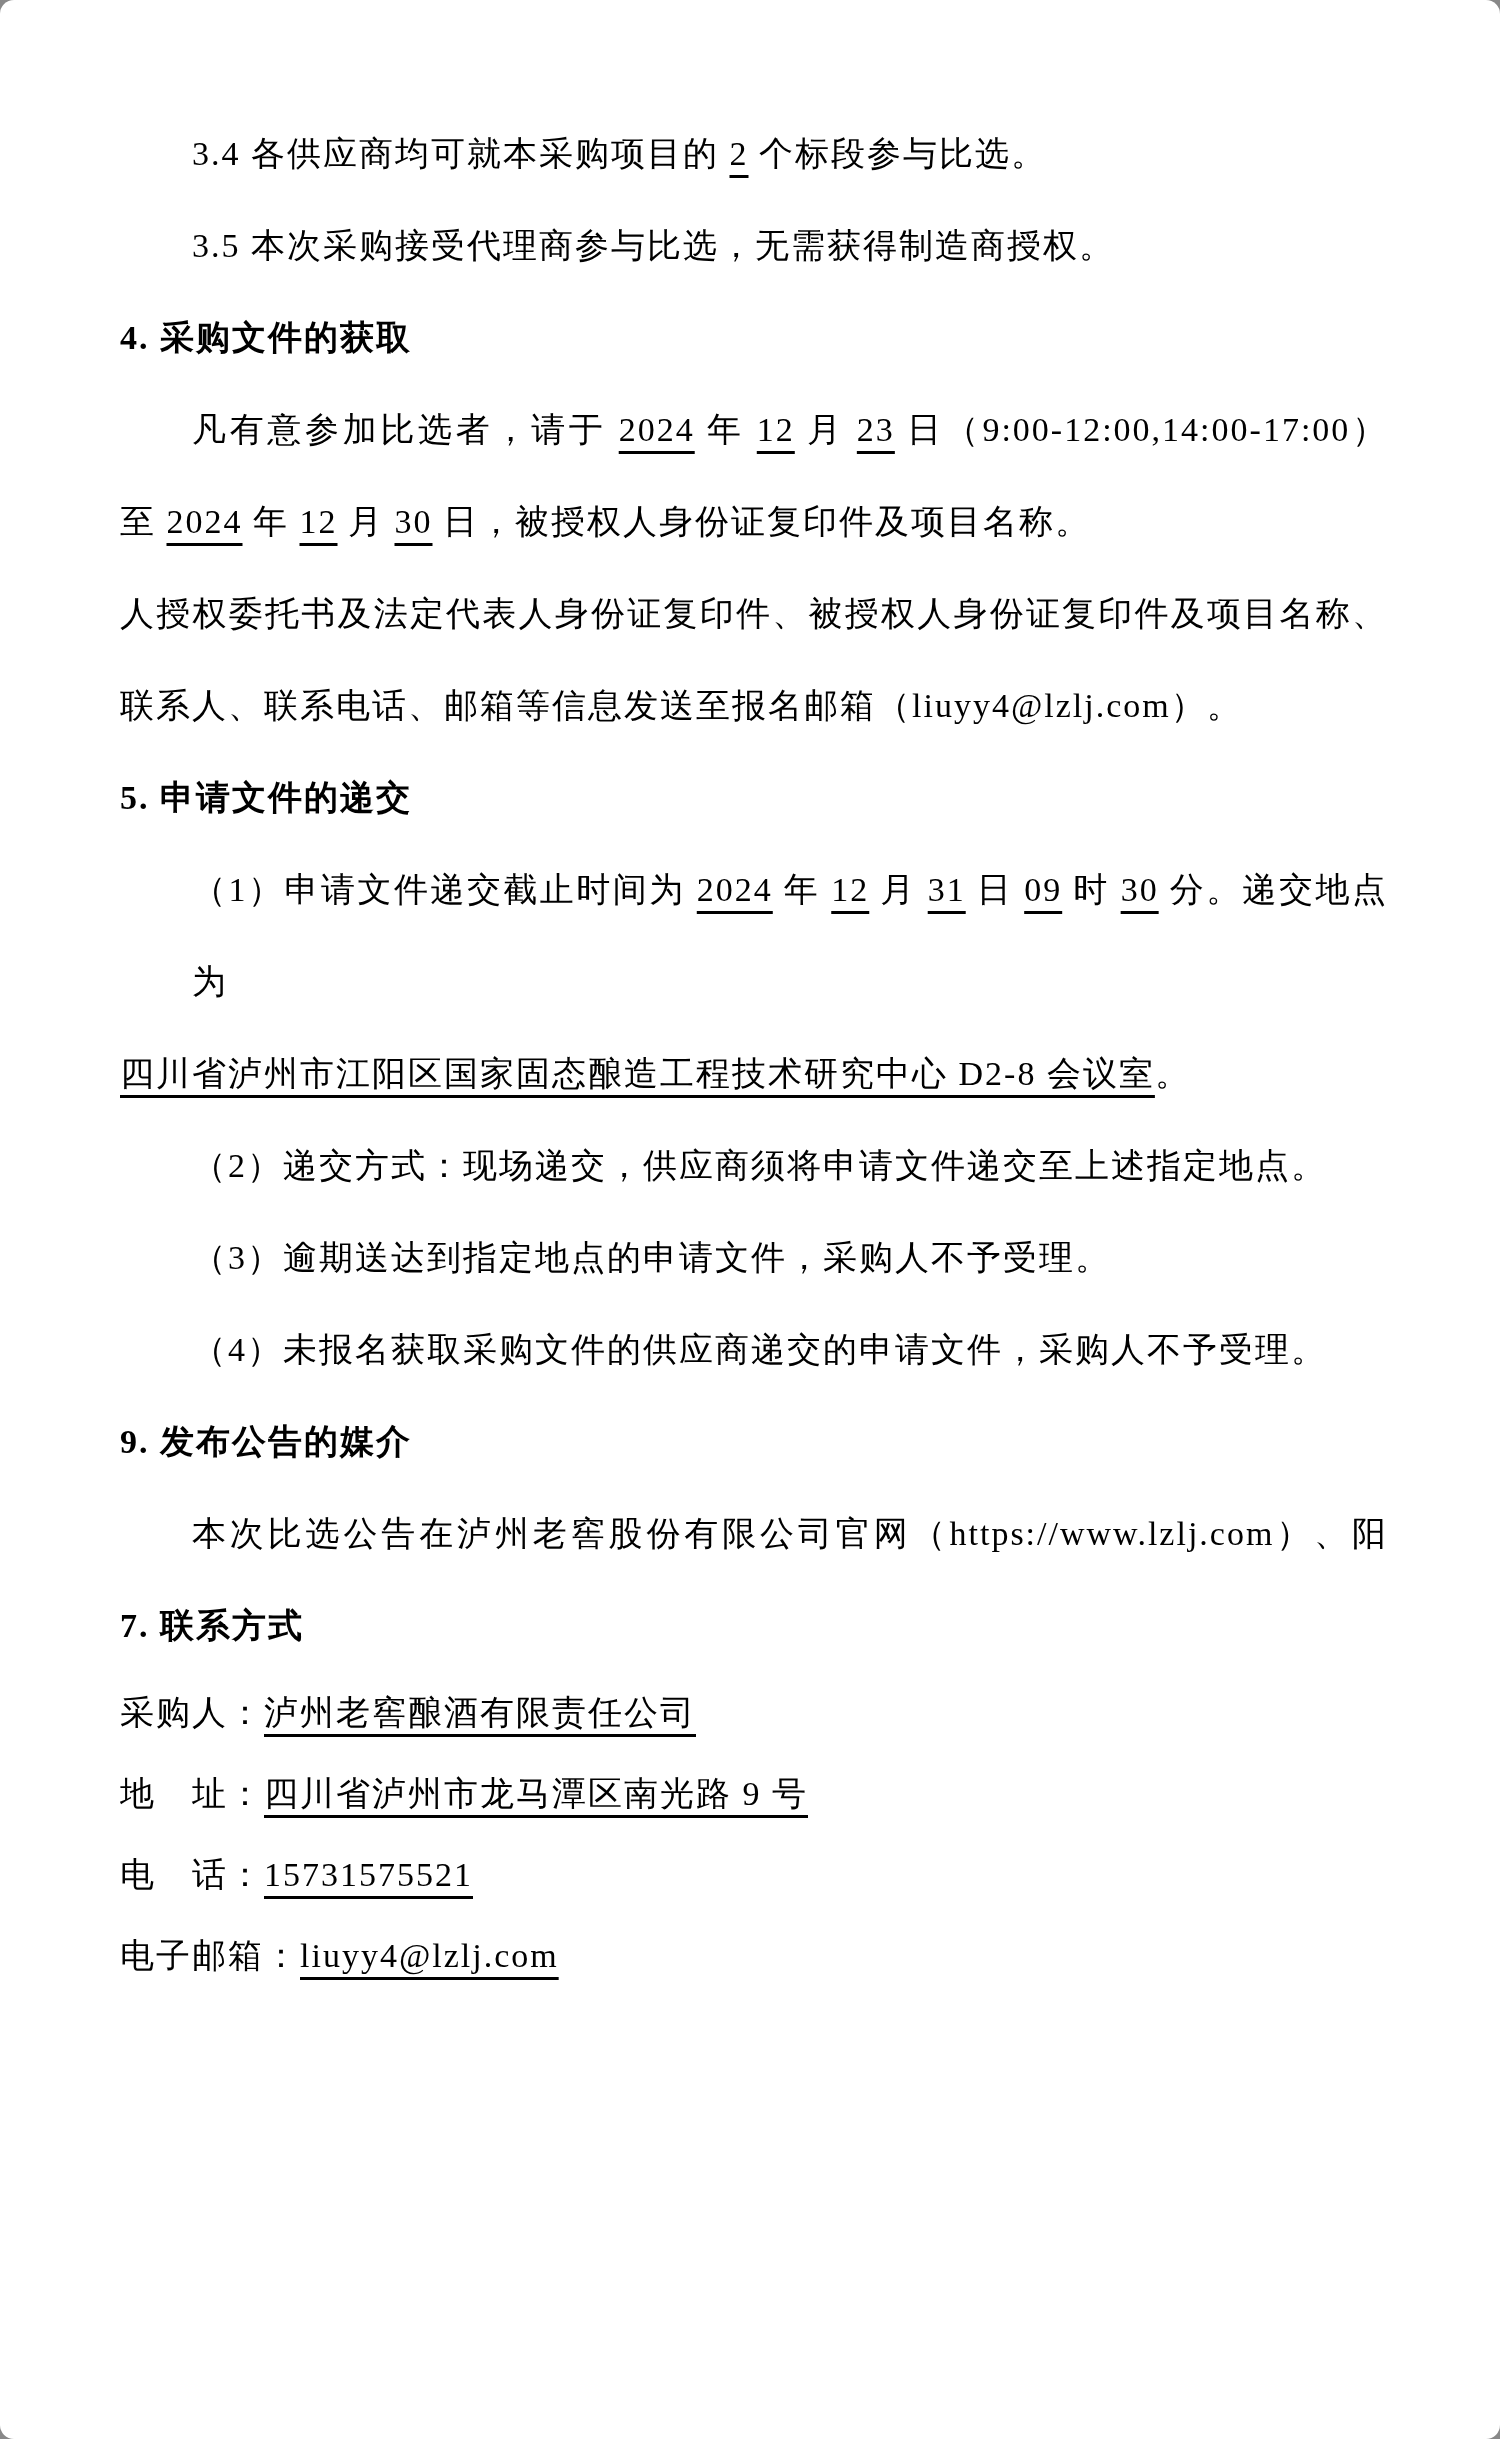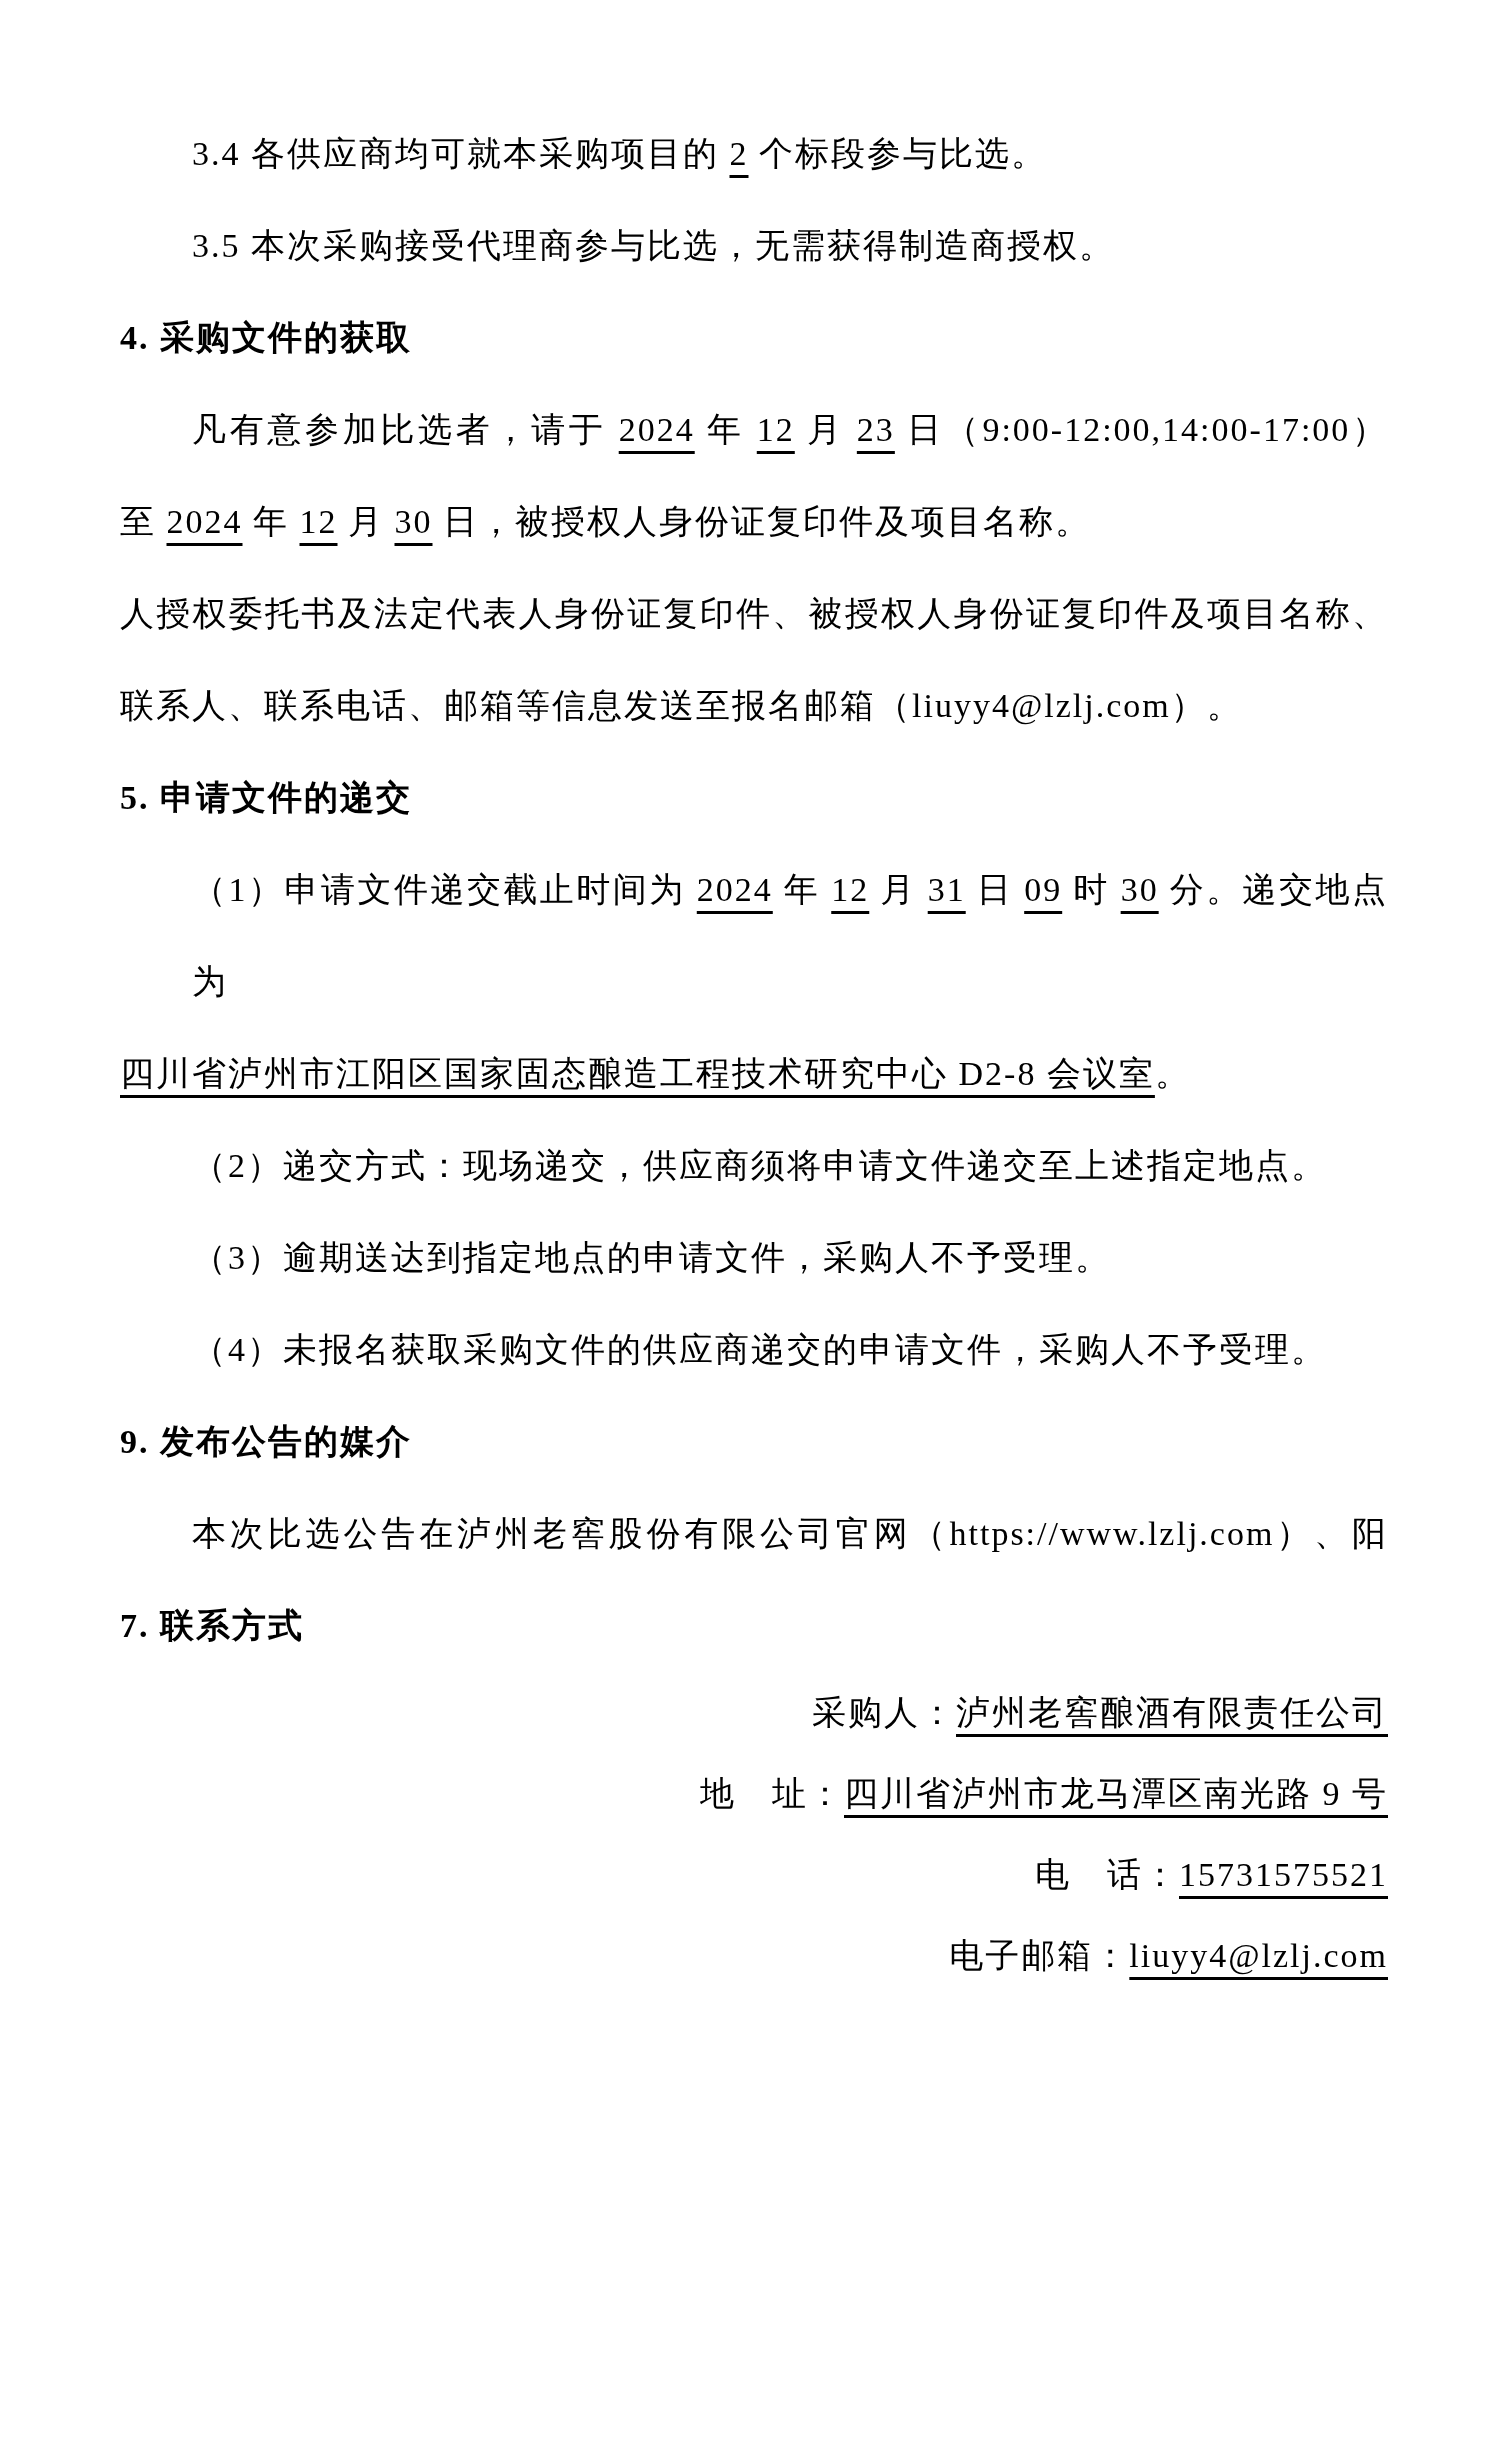--- a/index.html
+++ b/index.html
@@ -7,29 +7,30 @@
     position: relative;
     width: 1500px;
     height: 2439px;
     margin: 0 auto;
     background: #ffffff;
     color: #000000;
     box-sizing: border-box;
     padding: 108px 112px 0 120px;
     font-family: "Liberation Serif", "DejaVu Serif", "DejaVu Sans", serif;
     overflow: hidden;
+    border-radius: 14px;
   }
   .line {
     font-size: 34px;
     line-height: 92px;
     letter-spacing: 2px;
     white-space: nowrap;
   }
   .line.heading { font-weight: 700; }
-  .line.contact { line-height: 81px; text-align: right; }
+  .line.contact { line-height: 81px; }
   .line.ind2 { padding-left: 72px; }
   .line.fill {
     white-space: normal;
     text-align: justify;
     text-align-last: justify;
   }
   .run { text-decoration: none; }
   .run.u {
     text-decoration: underline;
     text-decoration-thickness: 3px;

